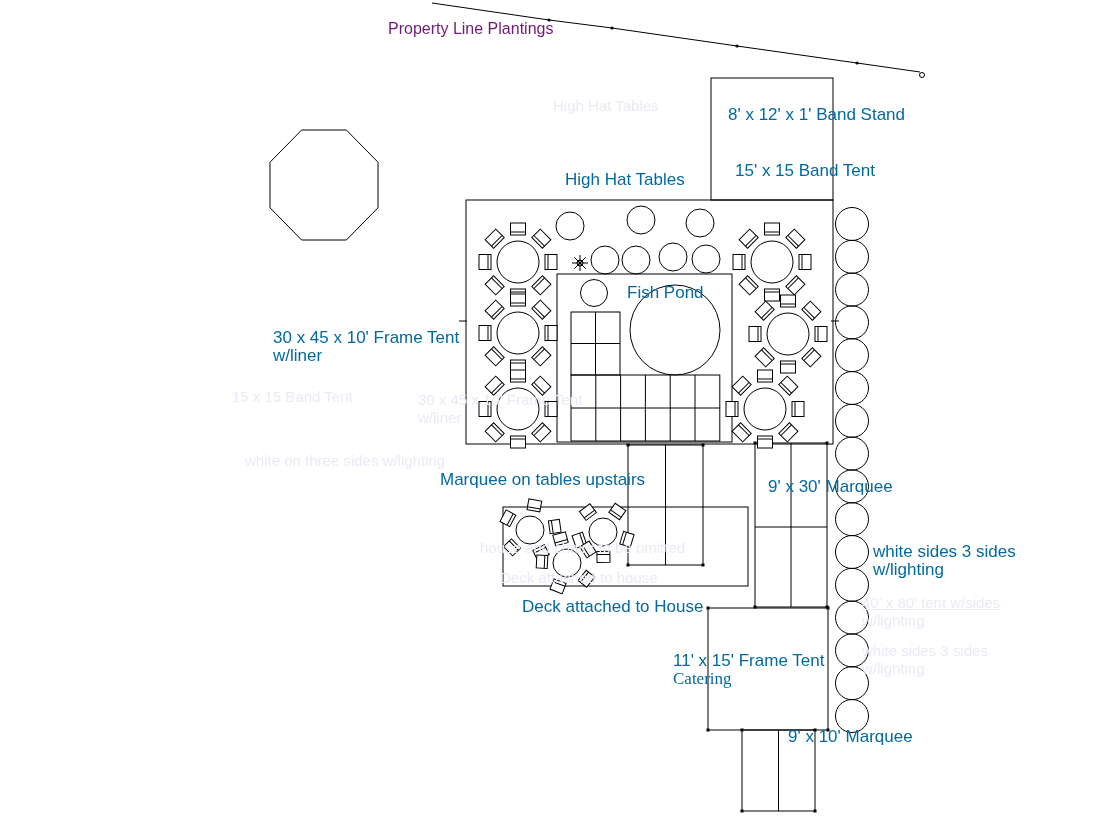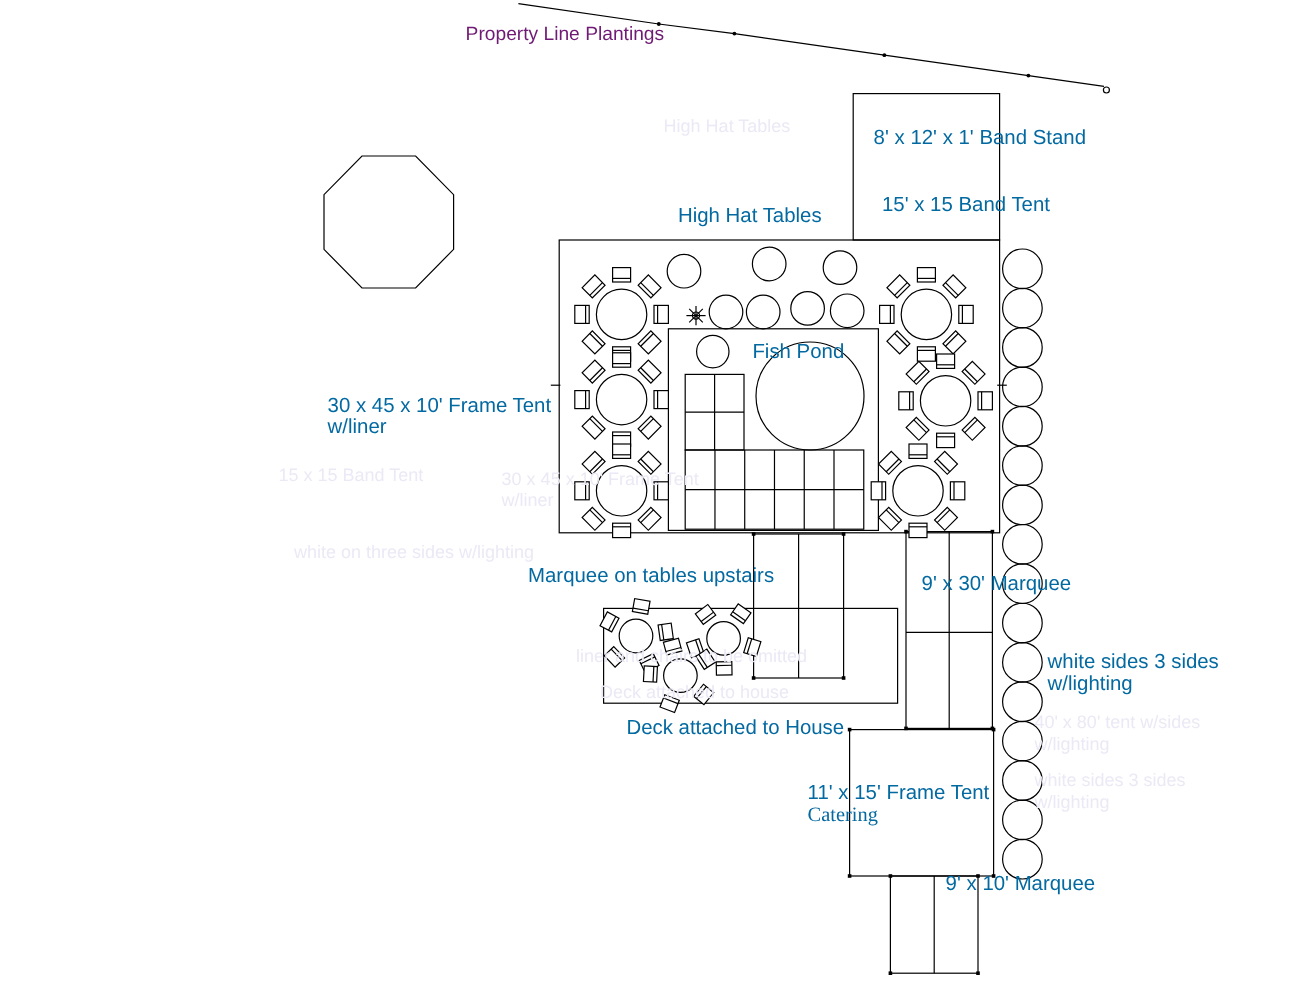--- a/index.html
+++ b/index.html
@@ -368,20 +368,20 @@
       <div class="lbl" style="left: 522px; top: 598px;">Deck attached to House</div>
       <div class="lbl" style="left: 673px; top: 652px;">11' x 15' Frame Tent</div>
       <div class="lbl" style="left: 673px; top: 670px; font-family: Liberation Serif, serif;">Catering</div>
       <div class="lbl" style="left: 788px; top: 728px;">9' x 10' Marquee</div>
       <div class="ghost" style="left: 388px; top: 20px; font-size: 16px; color: #701a75;">Property Line Plantings</div>
       <div class="ghost" style="left: 553px; top: 97px; font-size: 15px; color: rgb(235, 233, 245);">High Hat Tables</div>
       <div class="ghost" style="left: 232px; top: 388px; font-size: 15px; color: rgb(235, 233, 245);">15 x 15 Band Tent</div>
       <div class="ghost" style="left: 418px; top: 391px; font-size: 15px; color: rgb(235, 233, 245);">30 x 45 x 10' Frame Tent</div>
       <div class="ghost" style="left: 418px; top: 409px; font-size: 15px; color: rgb(235, 233, 245);">w/liner</div>
       <div class="ghost" style="left: 245px; top: 452px; font-size: 15px; color: rgb(235, 233, 245);">white on three sides w/lighting</div>
-      <div class="ghost" style="left: 480px; top: 539px; font-size: 15px; color: rgb(235, 233, 245);">liner and chairs to be omitted</div>
+      <div class="ghost" style="left: 480px; top: 539px; font-size: 15px; color: rgb(235, 233, 245);">house and chairs to be omitted</div>
       <div class="ghost" style="left: 500px; top: 569px; font-size: 15px; color: rgb(235, 233, 245);">Deck attached to house</div>
-      <div class="ghost" style="left: 862px; top: 594px; font-size: 15px; color: rgb(235, 233, 245);">40' x 80' tent w/sides</div>
+      <div class="ghost" style="left: 862px; top: 594px; font-size: 15px; color: rgb(235, 233, 245); text-decoration: underline;">40' x 80' tent w/sides</div>
       <div class="ghost" style="left: 862px; top: 612px; font-size: 15px; color: rgb(235, 233, 245);">w/lighting</div>
       <div class="ghost" style="left: 862px; top: 642px; font-size: 15px; color: rgb(235, 233, 245);">white sides 3 sides</div>
       <div class="ghost" style="left: 862px; top: 660px; font-size: 15px; color: rgb(235, 233, 245);">w/lighting</div>
     </div>
 </div>
 
 </body></html>

